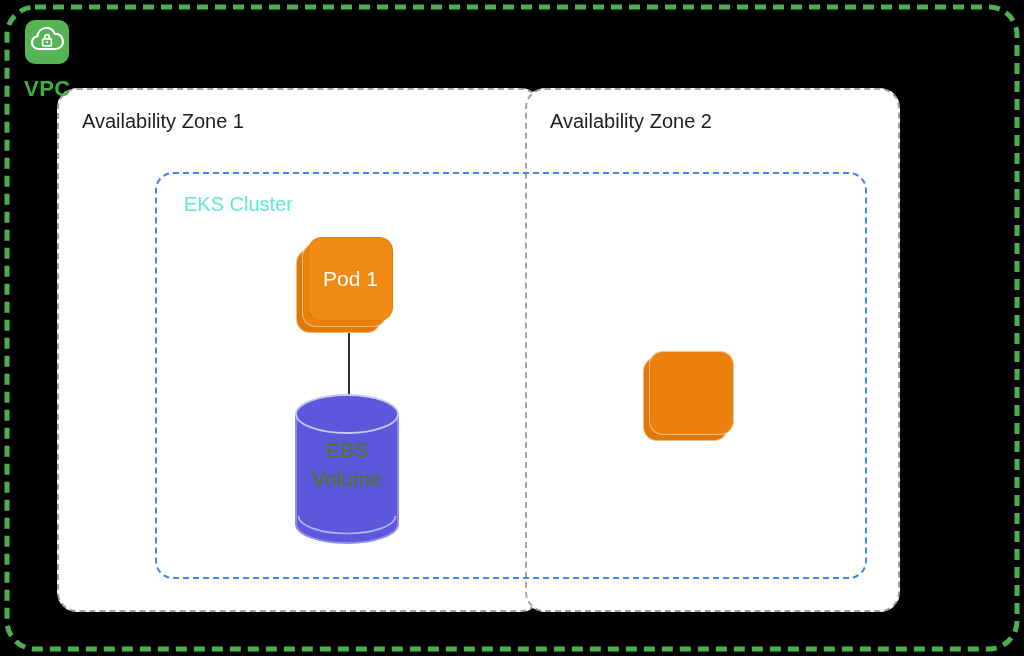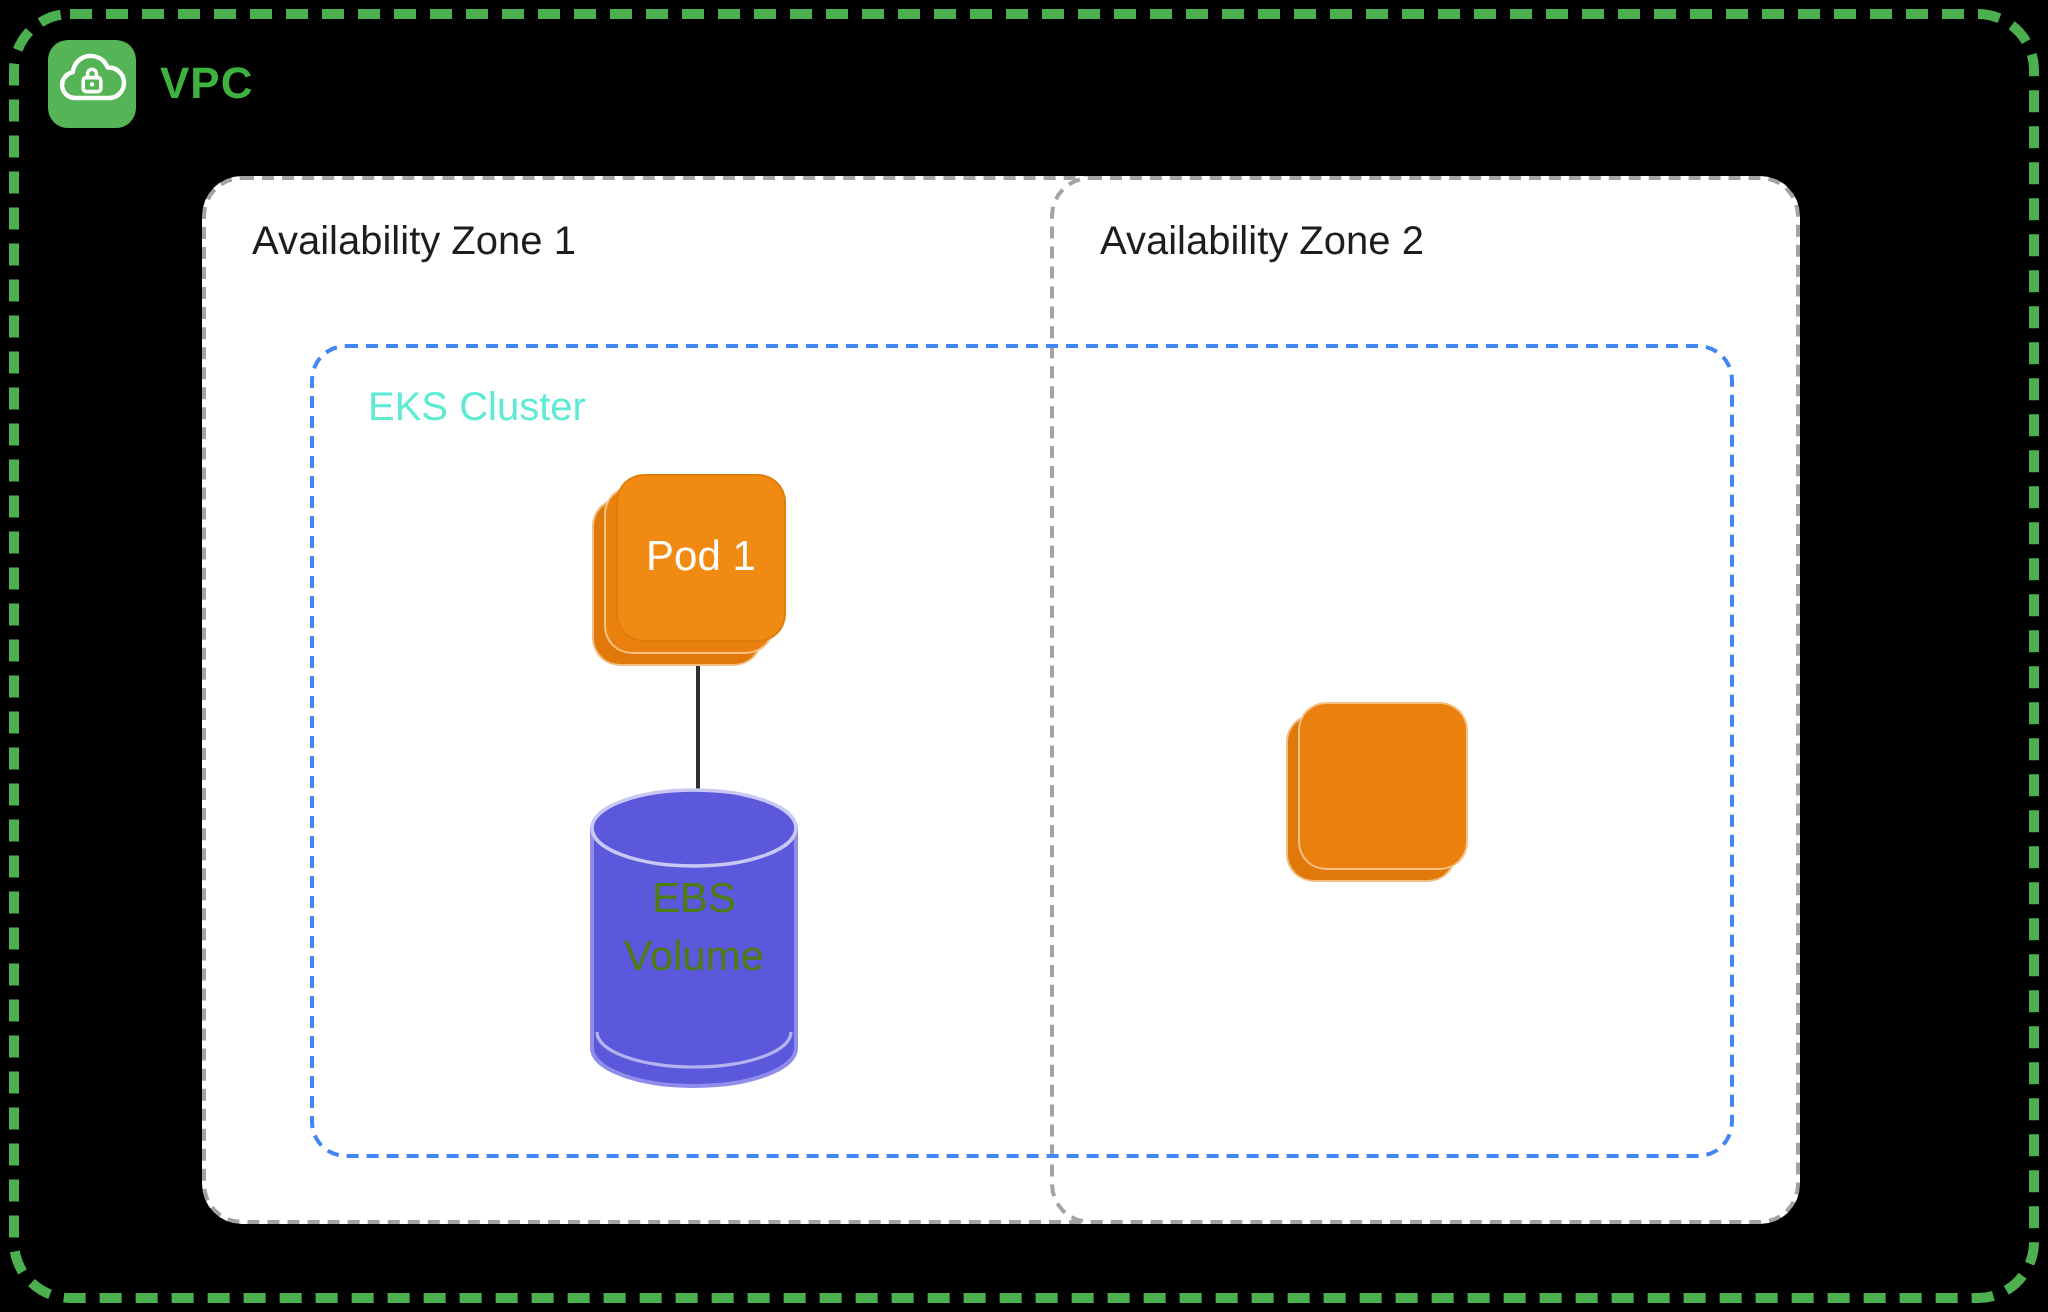--- a/index.html
+++ b/index.html
@@ -1,28 +1,28 @@
 <!DOCTYPE html>
 <html><head>
 <meta charset="utf-8">
 <style>
   html,body{margin:0;padding:0;background:#000;}
   .canvas{
     position:relative;width:1024px;height:656px;background:#000000;
     font-family:"Liberation Sans", sans-serif;overflow:hidden;
   }
   .vpc-border-svg{position:absolute;left:0;top:0;}
-  .vpc-header{position:absolute;left:24px;top:20px;display:flex;align-items:center;gap:12px;z-index:5;}
+  .vpc-header{position:absolute;left:24px;top:20px;display:flex;align-items:center;gap:12px;z-index:5;flex-direction:column;}
   .vpc-icon{width:44px;height:44px;display:block;}
   .vpc-label{font-size:22px;font-weight:700;color:#3db33d;letter-spacing:.5px;}
   .az{
     position:absolute;top:88px;height:524px;background:#ffffff;
     border:2px dashed #a3a3a3;border-radius:20px;box-sizing:border-box;z-index:1;
   }
-  .az1{left:57px;width:484px;margin-left:44px;}
+  .az1{left:57px;width:484px;}
   .az2{left:525px;width:375px;}
   .az-label{position:absolute;left:23px;top:20px;font-size:20px;font-weight:500;color:#1d1d1d;}
   .eks{
     position:absolute;left:155px;top:172px;width:712px;height:407px;
     border:2.5px dashed #4285f4;border-radius:18px;box-sizing:border-box;z-index:2;
   }
   .eks-label{position:absolute;left:27px;top:19px;font-size:20px;font-weight:500;color:#5eead4;}
   .connector{position:absolute;left:348px;top:321px;width:2px;height:74px;background:#2f2f2f;z-index:2;}
   .pod{position:absolute;width:97px;height:97px;z-index:3;}
   .pod1{left:296px;top:237px;}

